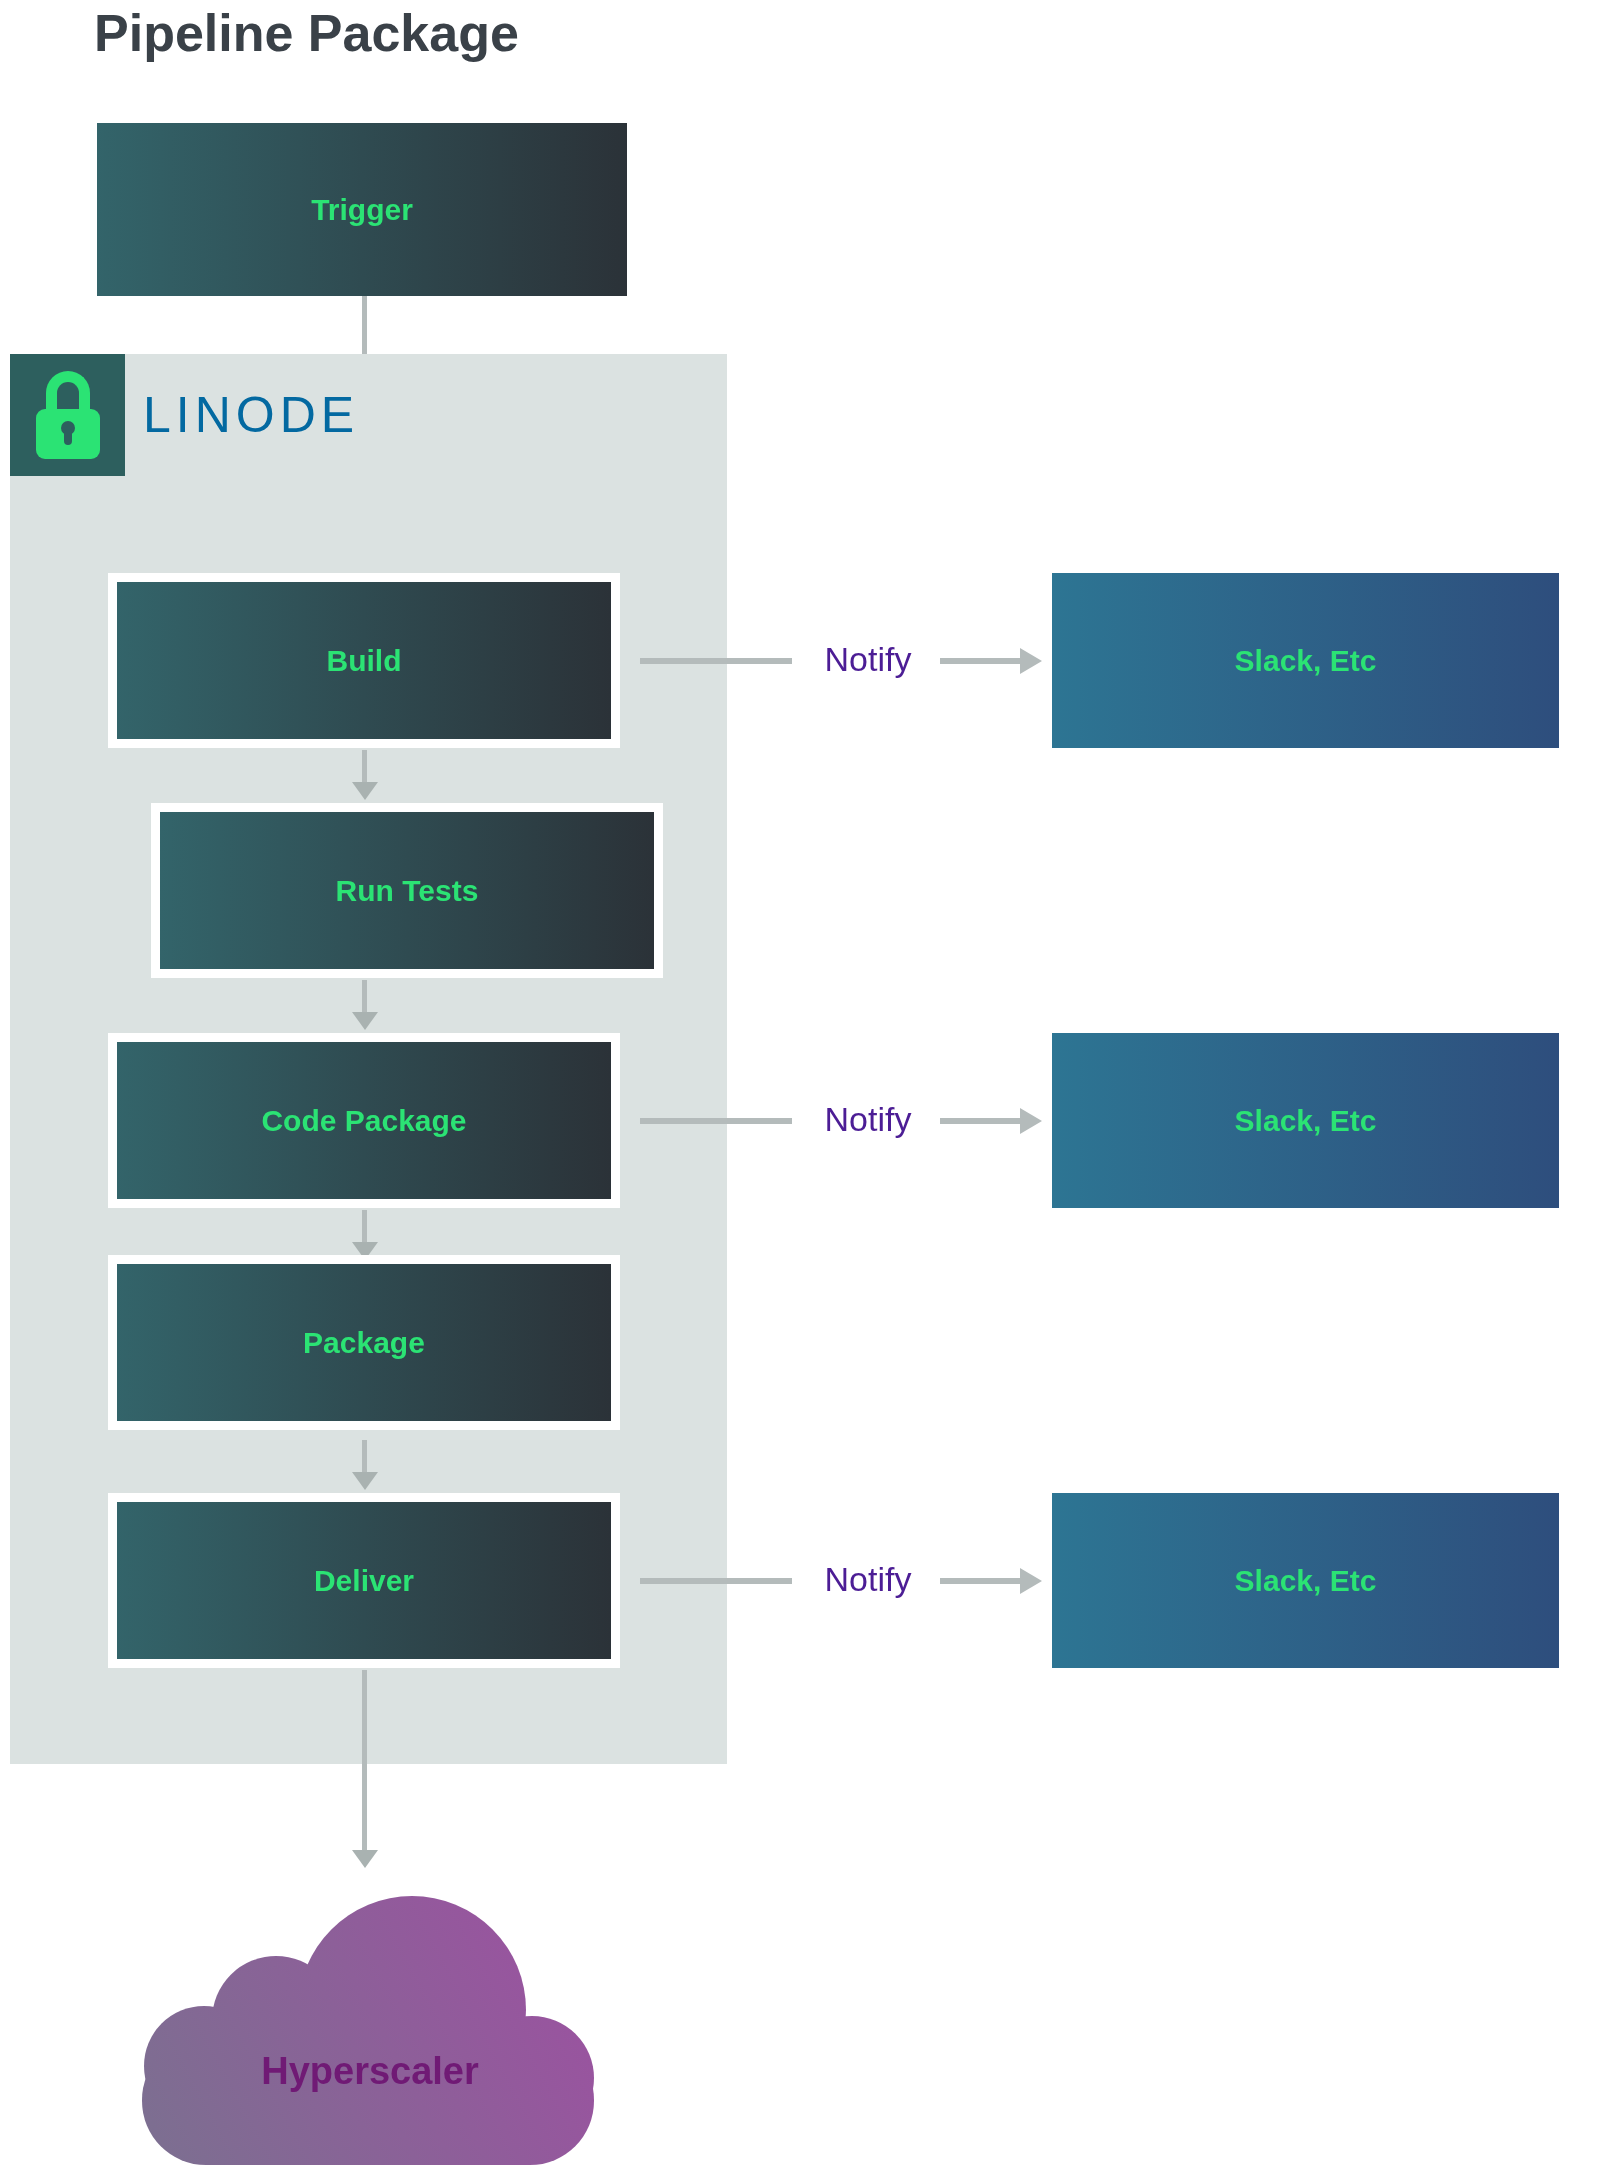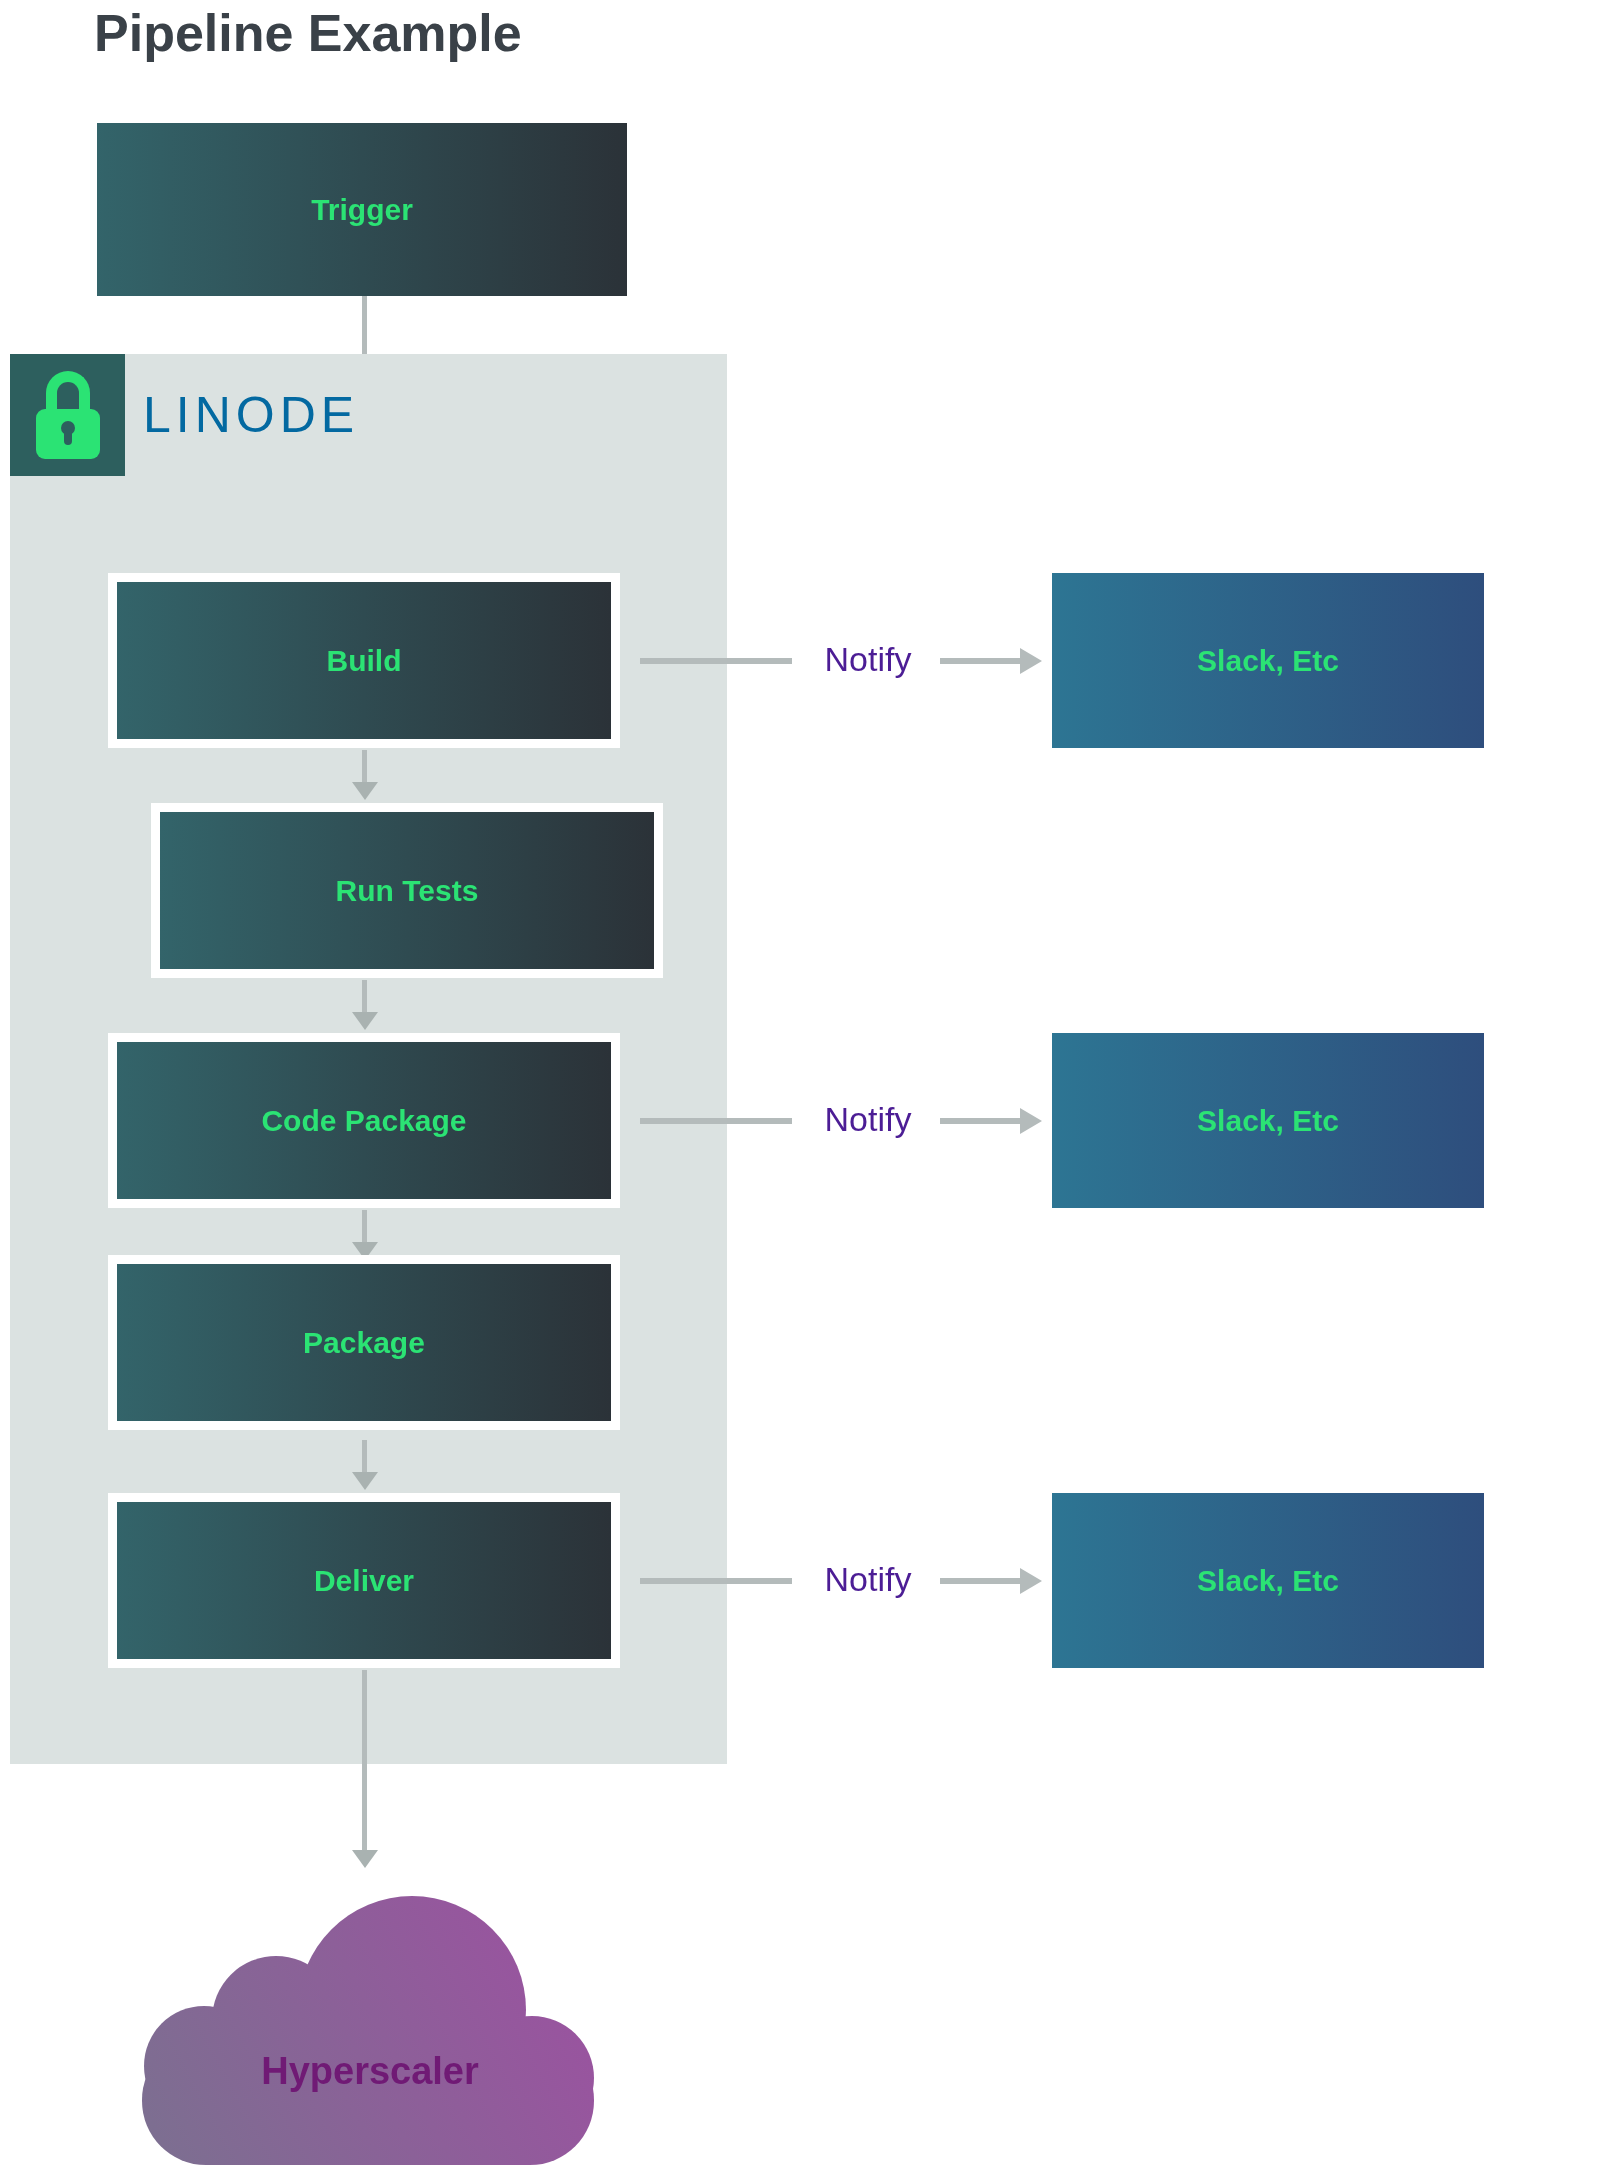--- a/index.html
+++ b/index.html
@@ -119,21 +119,21 @@
   }
   .node-label {
     color: #2be374;
     font-size: 30px;
     font-weight: bold;
   }
 
   .notify-target-box {
     position: absolute;
     left: 1052px;
-    width: 432px;
+    width: 507px;
     height: 175px;
     background: linear-gradient(to right, #2d7593 0%, #2e4e7d 100%);
     display: flex;
     align-items: center;
     justify-content: center;
   }
 
   
   .vline { position: absolute; width: 5px; background: #b4bbbb; }
   .hline { position: absolute; height: 6px; background: #b4bbbb; }
@@ -171,21 +171,21 @@
     font-weight: bold;
     color: #701a75;
     z-index: 2;
   }
 </style>
 </head>
 <body>
 
 <div class="canvas">
 
-  <h1 class="page-title">Pipeline Example</h1>
+  <h1 class="page-title">Pipeline Package</h1>
 
   <div class="trigger-node stage-gradient">
     <span class="node-label">Trigger</span>
   </div>
 
   <div class="vline" style="left:362px; top:296px; height:222px;"></div>
   <div class="head-down" style="left:352px; top:518px;"></div>
 
   <div class="platform-panel"></div>
   <div class="lock-badge">

